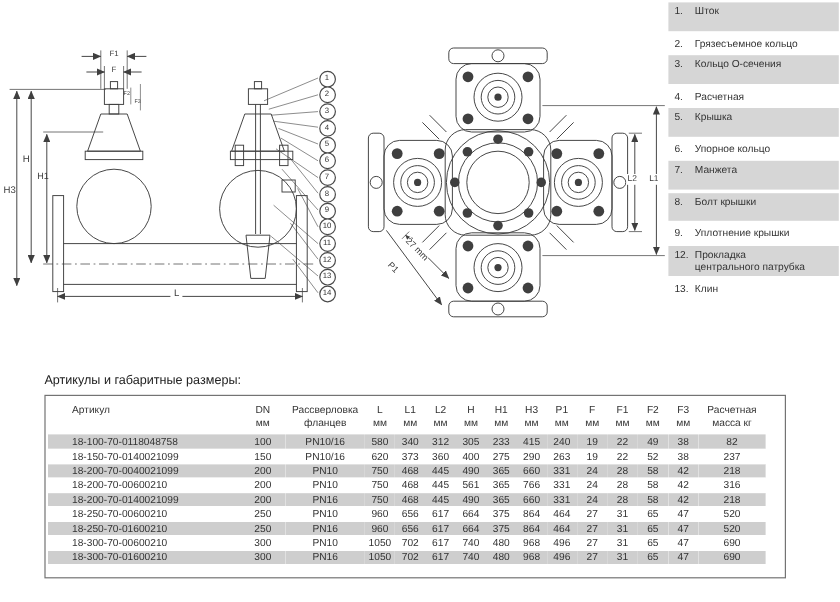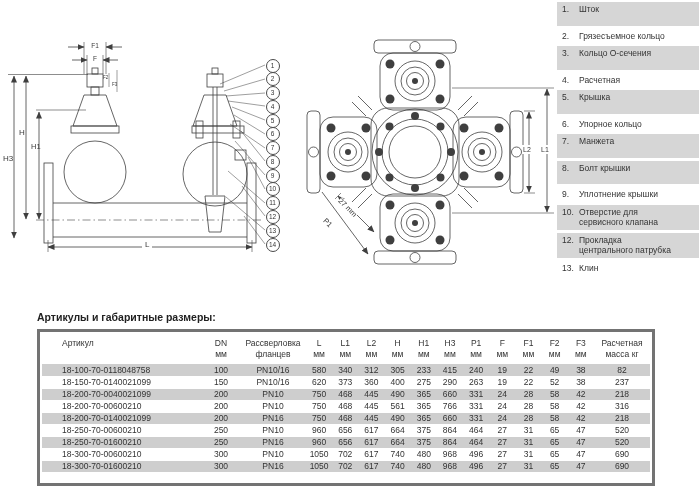--- a/index.html
+++ b/index.html
@@ -27,22 +27,22 @@
     position:absolute;width:12px;height:12px;border:1px solid #4a4a4a;border-radius:50%;
     font-size:6.5px;line-height:12px;text-align:center;background:#fff;color:#333;
   }
   .parts-list{position:absolute;left:557px;top:2px;width:142px}
   .plist-row{display:flex;font-size:8.5px;line-height:10.5px;margin-bottom:3px;padding:2px 2px 2px 5px;color:#333}
   .plist-row.shaded{background:#d6d6d6;padding-bottom:11px}
   .plist-row.shaded.twoline{padding-bottom:2px}
   .plist-num{width:17px;flex:none}
   .plist-label{white-space:pre-line}
   .specs{position:absolute;left:37px;top:311px;width:618px}
-  .specs-title{font-weight:bold;font-size:10.5px;color:#222;margin-bottom:6px}
-  .table-box{border:3px solid #737373;padding:3px 2px 10px 2px}
+  .specs-title{font-weight:normal;font-size:10.5px;color:#222;margin-bottom:6px}
+  .table-box{border:1px solid #737373;padding:3px 16px 10px 2px}
   table{border-collapse:collapse;width:100%;font-size:8.5px;table-layout:fixed}
   thead th{font-weight:normal;padding:3px 0 4px;vertical-align:top;color:#333}
   th .lab,th .unit{line-height:11px}
   tbody tr{height:12px}
   tbody tr.shaded td{background:#cecece}
   td{padding:0;text-align:center;border-bottom:1px solid #fff;color:#333;white-space:nowrap;overflow:hidden}
   td.art,th.art{text-align:left;padding-left:20px}
   th:nth-child(1){width:140px}
   th:nth-child(2){width:38px}
   th:nth-child(3){width:66px}
@@ -267,25 +267,20 @@
     </div>
     <div class="plist-row shaded">
       <span class="plist-num">8.</span>
       <span class="plist-label">Болт крышки</span>
     </div>
     <div class="plist-row">
       <span class="plist-num">9.</span>
       <span class="plist-label">Уплотнение крышки</span>
     </div>
     <div class="plist-row shaded twoline">
-      <span class="plist-num">10.</span>
-      <span class="plist-label">Отверстие для
-сервисного клапана</span>
-    </div>
-    <div class="plist-row shaded twoline">
       <span class="plist-num">12.</span>
       <span class="plist-label">Прокладка
 центрального патрубка</span>
     </div>
     <div class="plist-row">
       <span class="plist-num">13.</span>
       <span class="plist-label">Клин</span>
     </div>
   </div>
 

